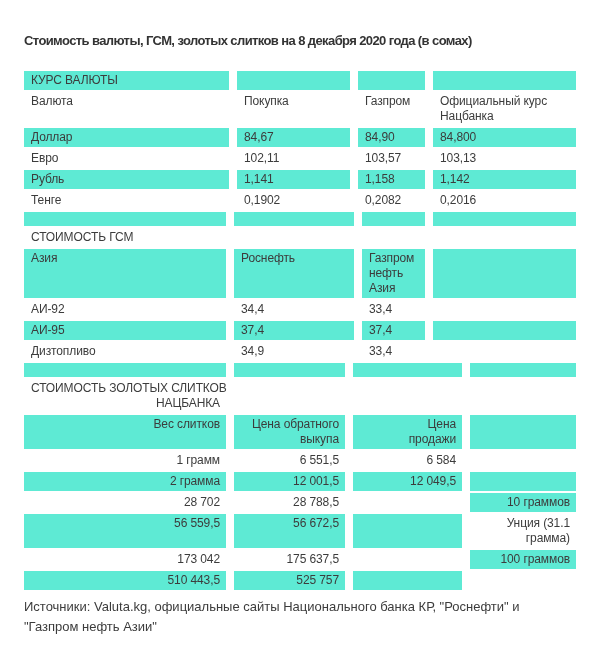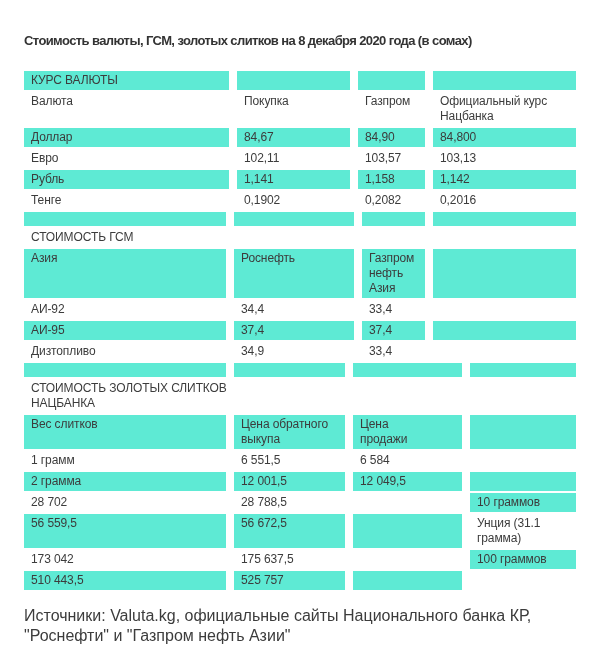--- a/index.html
+++ b/index.html
@@ -10,33 +10,33 @@
   }
   h1.title {
     margin:0 0 17px; max-width:556px;
     font-size:13px; line-height:26px; font-weight:700;
     letter-spacing:-0.6px; color:#333;
   }
   .grid { display:grid; column-gap:8px; row-gap:2px; width:552px; }
   .grid + .grid { margin-top:2px; }
   #t-currency { grid-template-columns:205px 113px 67px 143px; }
   #t-fuel     { grid-template-columns:202px 120px 63px 143px; }
-  #t-gold     { grid-template-columns:202px 111px 109px 106px; }
+  #t-gold     { grid-template-columns:202px 111px 109px 106px;text-align:right; }
   .cell {
     box-sizing:border-box; min-height:19px;
     padding:2px 6px 2px 7px;
     font-size:12px; line-height:15px; letter-spacing:-0.1px;
   }
   .g { background:#5eead4; }
   .sp { min-height:14px; padding:0; }
   .sec { white-space:pre; }
   .hd  { white-space:pre-line; }
   .footer {
-    margin-top:16px; max-width:560px;
-    font-size:16px; line-height:20px; color:#3c3c3c;
+    margin-top:7px; max-width:560px;
+    font-size:13px; line-height:20px; color:#3c3c3c;
   }
 </style>
 </head>
 <body>
 
 <div class="wrap">
 
   <h1 class="title">Стоимость валюты, ГСМ, золотых слитков на 8 декабря 2020 года (в сомах)</h1>
 
   <div class="grid" id="t-currency">

